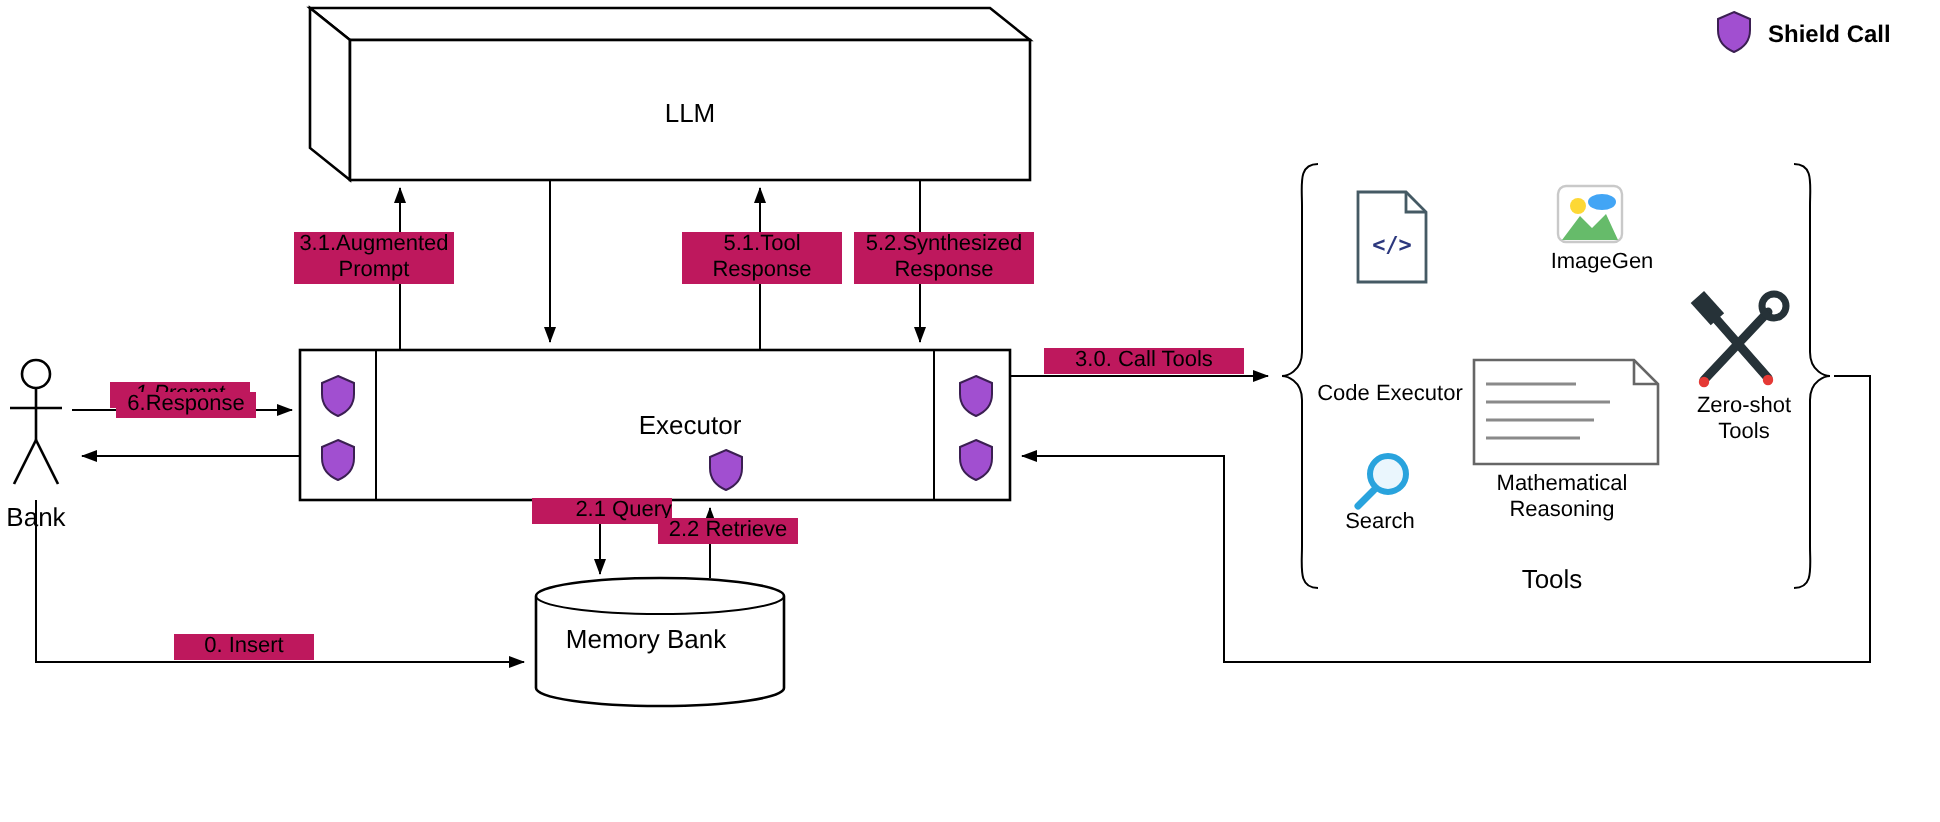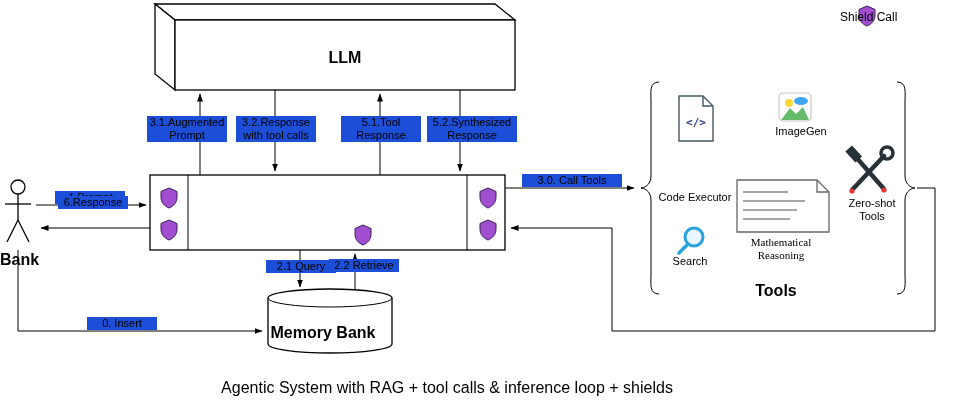--- a/index.html
+++ b/index.html
@@ -1,21 +1,21 @@
 <!DOCTYPE html>
 <html><head>
 <meta charset="utf-8">
 <style>
   html,body{margin:0;padding:0;background:#fff;}
   .canvas{position:relative;width:970px;height:411px;background:#fff;
           font-family:"Liberation Sans",sans-serif;overflow:hidden;}
   .canvas svg{position:absolute;left:0;top:0;}
   .lbl{position:absolute;text-align:center;color:#000;white-space:pre-line;}
-  .elabel{font-size:11px;line-height:13px;background:#1d4ed8;}
-  .nlabel{font-size:16px;font-weight:bold;background:transparent;}
+  .elabel{font-size:11px;line-height:13px;background:#be185d;}
+  .nlabel{font-size:13px;font-weight:normal;background:transparent;}
   .tlabel{font-size:11px;line-height:13px;}
   .legend-text{font-size:12px;text-align:left;}
   .title{font-size:16px;}
   .shield{stroke:#3b1f52;stroke-width:1;}
   .outline{fill:#fff;stroke:#000;stroke-width:1.3;}
   .edge{fill:none;stroke:#000;stroke-width:1;}
   .thin{fill:none;stroke:#000;stroke-width:1;}
   .codeglyph{font-family:"DejaVu Sans Mono",monospace;font-size:11px;font-weight:bold;}
 </style>
 </head>
@@ -113,44 +113,42 @@
       <line x1="852" y1="190" x2="884" y2="156" stroke-width="4.5" stroke-linecap="round" stroke="#263238"></line>
       <circle cx="887" cy="153" r="6" fill="none" stroke-width="3.5" stroke="#263238"></circle>
       <line x1="855" y1="156" x2="884" y2="189" stroke-width="4.5" stroke-linecap="round" stroke="#263238"></line>
       <rect x="846" y="149" width="15" height="9" transform="rotate(48 853 154)" fill="#263238"></rect>
       <circle cx="852" cy="191" r="2.6" fill="#e53935"></circle>
       <circle cx="884" cy="190" r="2.6" fill="#e53935"></circle>
     </g>
   </svg>
 
   <div class="lbl nlabel" style="left:295px;top:49px;width:100px;">LLM</div>
-  <div class="lbl nlabel" style="left:270px;top:324px;width:106px;">Memory Bank</div>
+  <div class="lbl nlabel" style="left:285px;top:205px;width:120px;">Executor</div>
+  <div class="lbl nlabel" style="left:270px;top:312px;width:106px;">Memory Bank</div>
   <div class="lbl nlabel" style="left:0px;top:251px;width:36px;">Bank</div>
   <div class="lbl nlabel" style="left:746px;top:282px;width:60px;">Tools</div>
 
   <div class="lbl elabel" style="left:55px;top:191px;width:70px;font-style:italic;">1.Prompt</div>
   <div class="lbl elabel" style="left:58px;top:196px;width:70px;">6.Response</div>
   <div class="lbl elabel" style="left:87px;top:317px;width:70px;">0. Insert</div>
   <div class="lbl elabel" style="left:147px;top:116px;width:80px;">3.1.Augmented
 Prompt</div>
-  <div class="lbl elabel" style="left:236px;top:116px;width:80px;">3.2.Response
-with tool calls</div>
   <div class="lbl elabel" style="left:341px;top:116px;width:80px;">5.1.Tool
 Response</div>
   <div class="lbl elabel" style="left:427px;top:116px;width:90px;">5.2.Synthesized
 Response</div>
-  <div class="lbl elabel" style="left:266px;top:260px;width:70px;">2.1 Query</div>
+  <div class="lbl elabel" style="left:266px;top:249px;width:70px;text-align:right;">2.1 Query</div>
   <div class="lbl elabel" style="left:329px;top:259px;width:70px;">2.2 Retrieve</div>
   <div class="lbl elabel" style="left:522px;top:174px;width:100px;">3.0. Call Tools</div>
 
   <div class="lbl tlabel" style="left:650px;top:147px;width:90px;margin-top:44px;">Code Executor</div>
   <div class="lbl tlabel" style="left:761px;top:125px;width:80px;">ImageGen</div>
   <div class="lbl tlabel" style="left:655px;top:255px;width:70px;">Search</div>
-  <div class="lbl tlabel" style="left:736px;top:236px;width:90px;font-family:Liberation Serif, serif;">Mathematical
+  <div class="lbl tlabel" style="left:736px;top:236px;width:90px;">Mathematical
 Reasoning</div>
   <div class="lbl tlabel" style="left:837px;top:197px;width:70px;">Zero-shot
 Tools</div>
 
-  <div class="lbl legend-text" style="left:840px;top:10px;width:80px;">Shield Call</div>
+  <div class="lbl legend-text" style="left:884px;top:10px;width:80px;font-weight:bold;">Shield Call</div>
 
-  <div class="lbl title" style="left:147px;top:379px;width:600px;">Agentic System with RAG + tool calls &amp; inference loop + shields</div>
 
 </div>
 
 </body></html>

